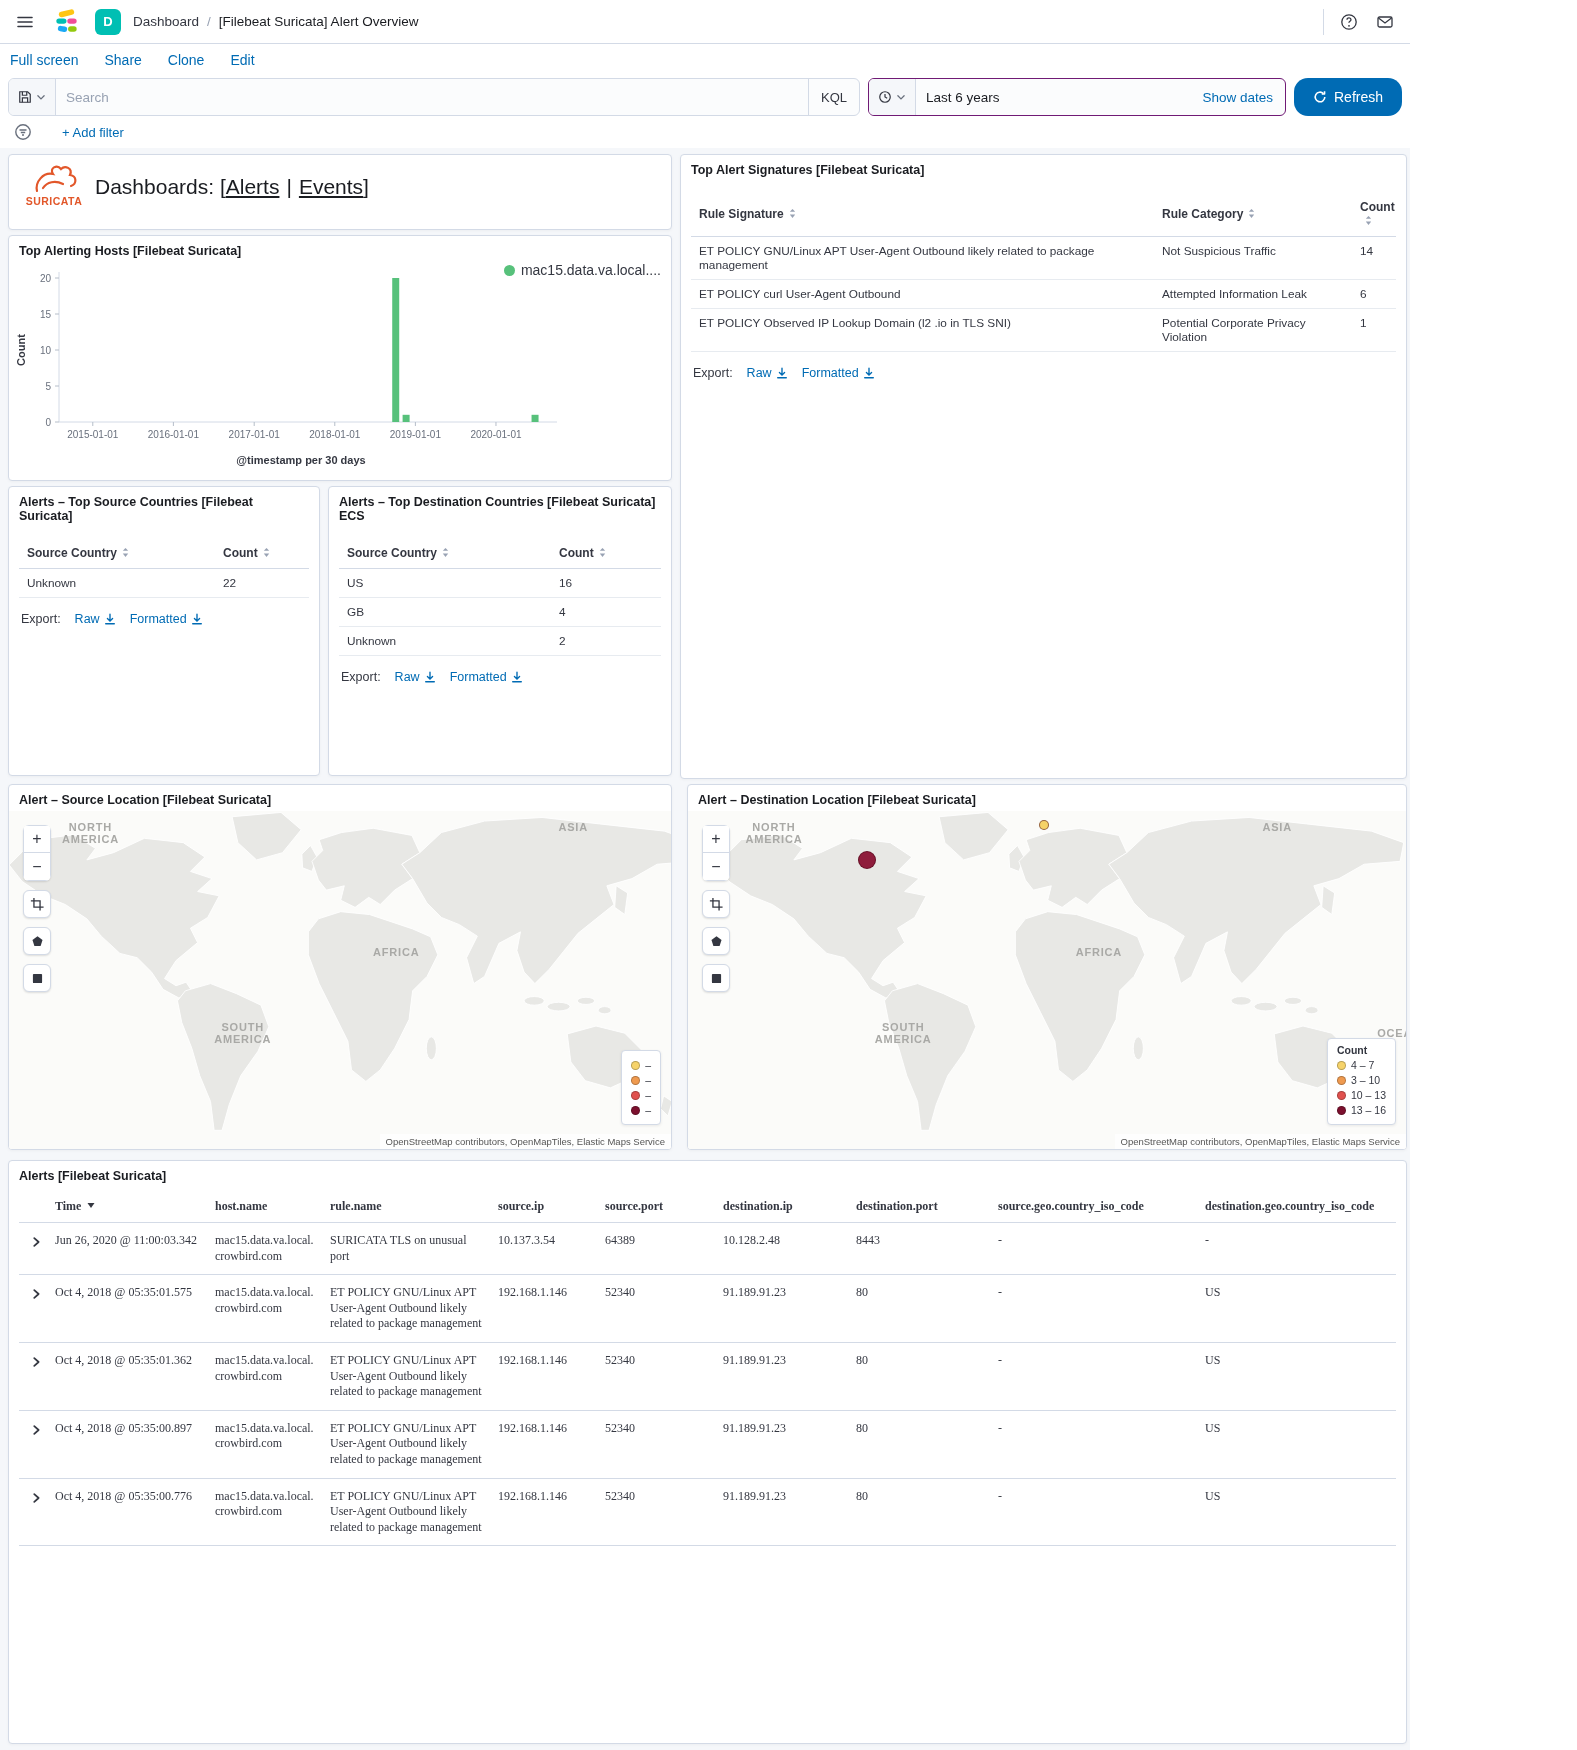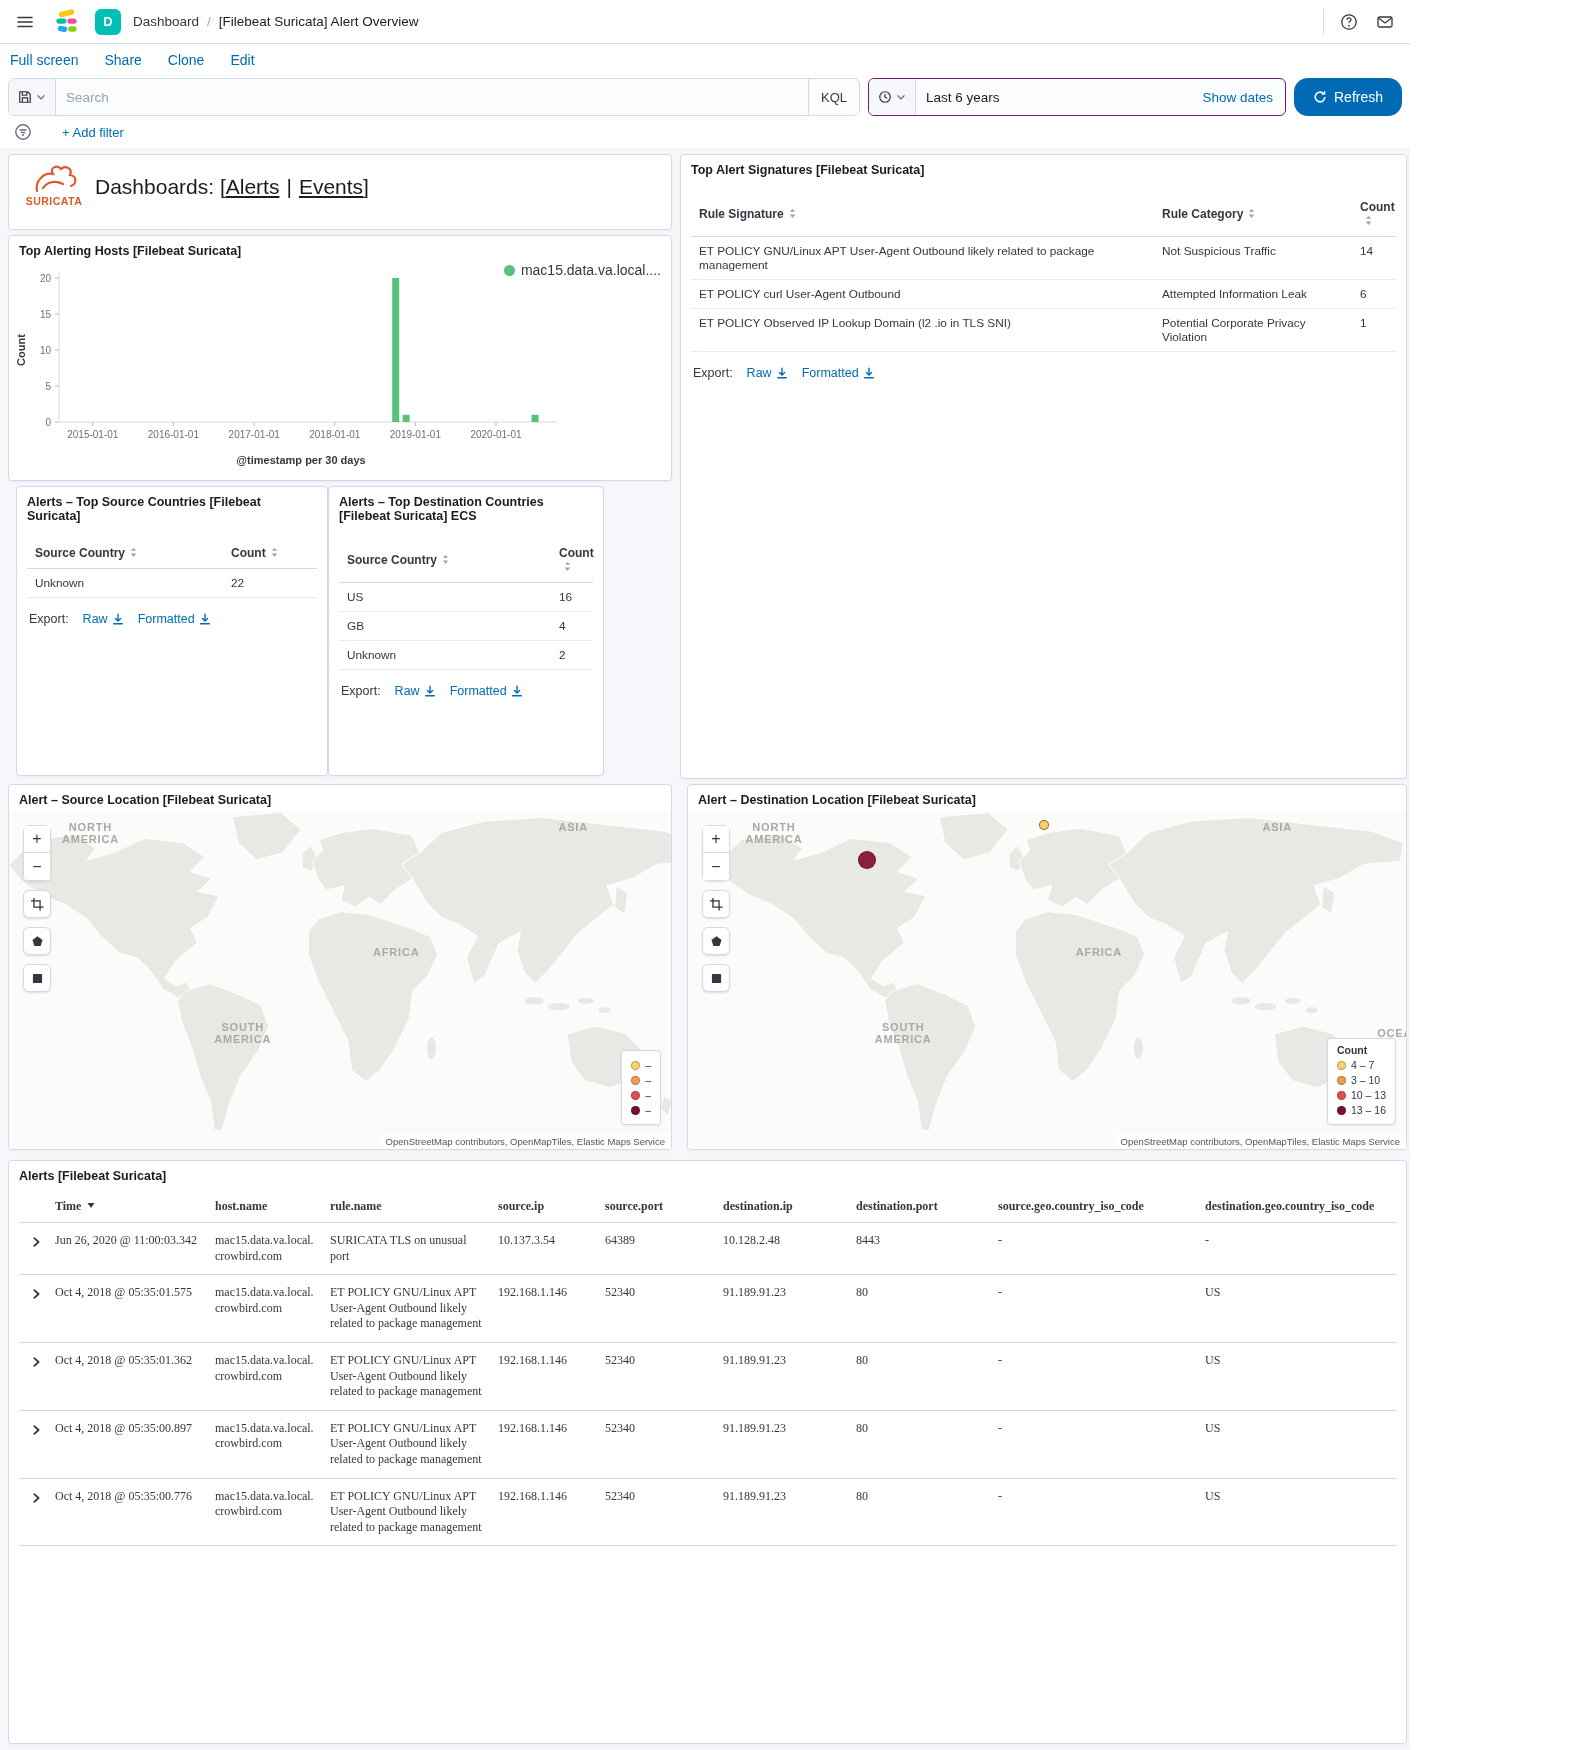--- a/index.html
+++ b/index.html
@@ -284,21 +284,21 @@
         <a class="export-link">
             <span>Formatted</span>
             <svg width="12" height="12" viewBox="0 0 14 14" fill="none" stroke="#006bb4" stroke-width="1.6" stroke-linecap="round">
               <path d="M7 1.5V9M4 6.5L7 9.5 10 6.5"></path>
               <path d="M2 12.5h10"></path>
             </svg>
           </a>
       </div>
     </section>
 
-    <section class="panel" style="left:16px;top:338px;width:312px;height:290px;">
+    <section class="panel" style="left:8px;top:338px;width:312px;height:290px;">
       <h3 class="panel-title">Alerts – Top Source Countries [Filebeat Suricata]</h3>
       <table class="kb-table">
         <colgroup>
             <col style="width:196px">
             <col>
           </colgroup>
         <thead>
           <tr>
             <th><span>Source Country</span><span class="sort-carets"><svg width="9" height="11" viewBox="0 0 10 12" fill="#98a2b3">
                     <path d="M5 1l3 3H2z"></path>
@@ -329,21 +329,21 @@
         <a class="export-link">
             <span>Formatted</span>
             <svg width="12" height="12" viewBox="0 0 14 14" fill="none" stroke="#006bb4" stroke-width="1.6" stroke-linecap="round">
               <path d="M7 1.5V9M4 6.5L7 9.5 10 6.5"></path>
               <path d="M2 12.5h10"></path>
             </svg>
           </a>
       </div>
     </section>
 
-    <section class="panel" style="left:328px;top:338px;width:276px;height:290px;">
+    <section class="panel" style="left:328px;top:338px;width:344px;height:290px;">
       <h3 class="panel-title">Alerts – Top Destination Countries [Filebeat Suricata] ECS</h3>
       <table class="kb-table">
         <colgroup>
             <col style="width:212px">
             <col>
           </colgroup>
         <thead>
           <tr>
             <th><span>Source Country</span><span class="sort-carets"><svg width="9" height="11" viewBox="0 0 10 12" fill="#98a2b3">
                     <path d="M5 1l3 3H2z"></path>

